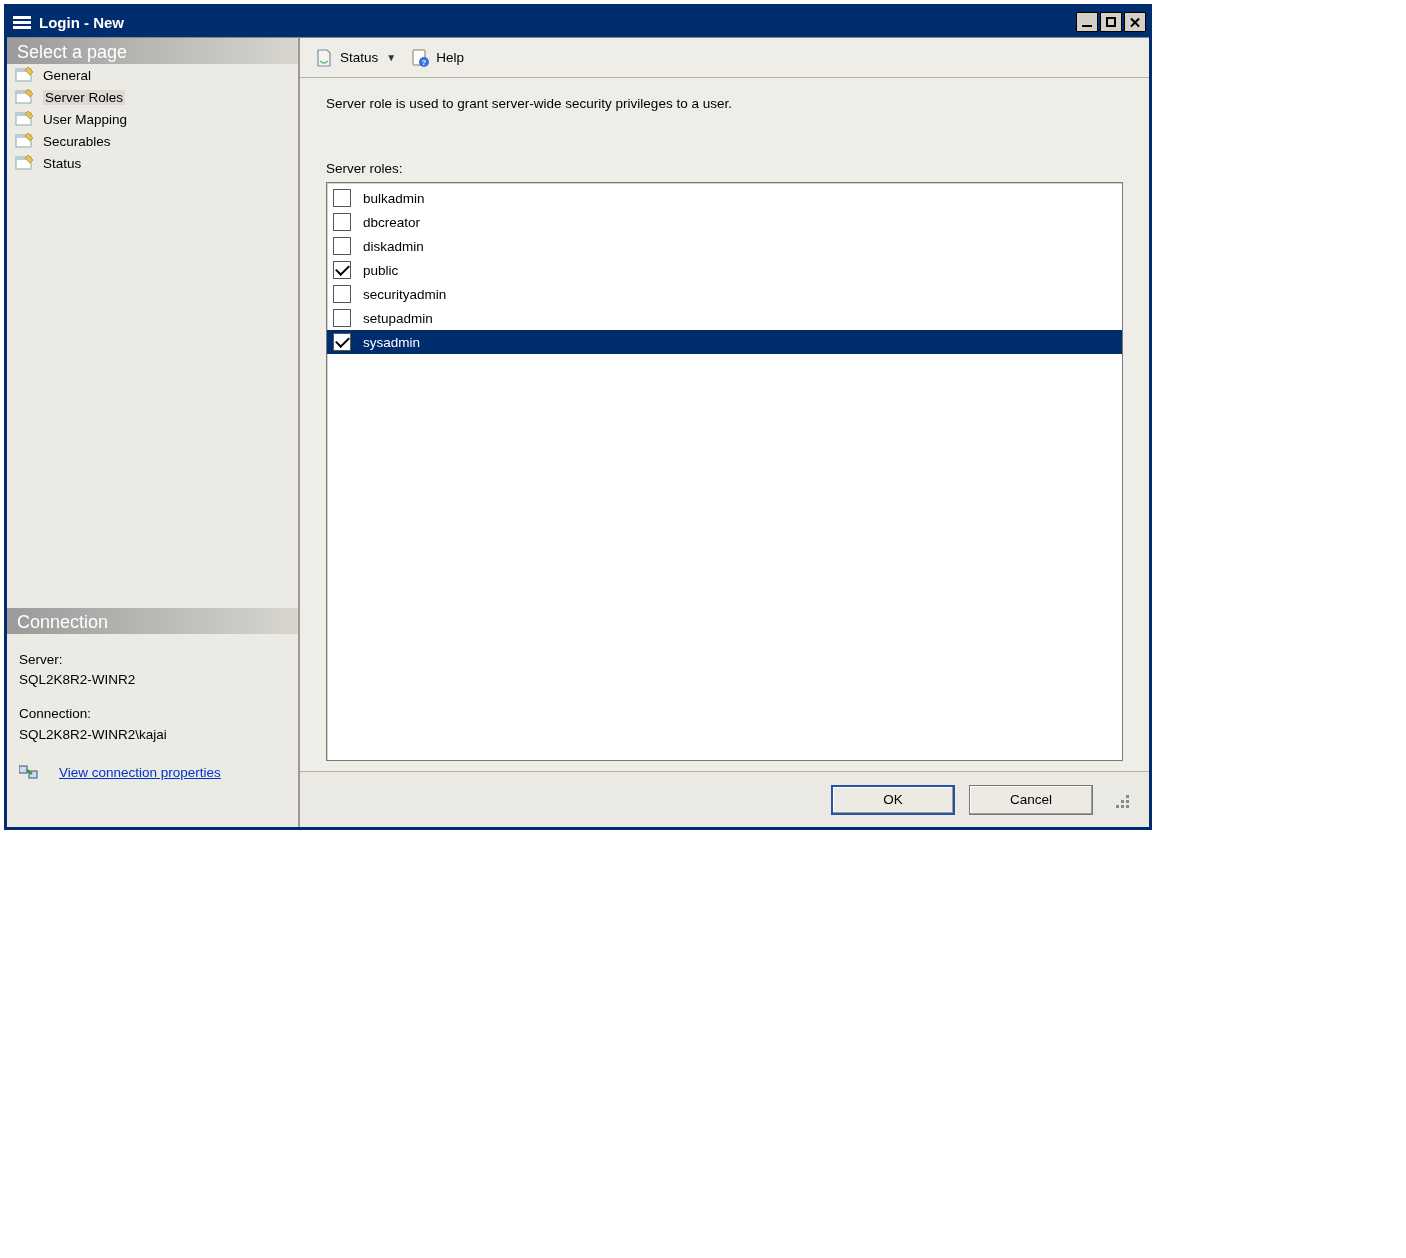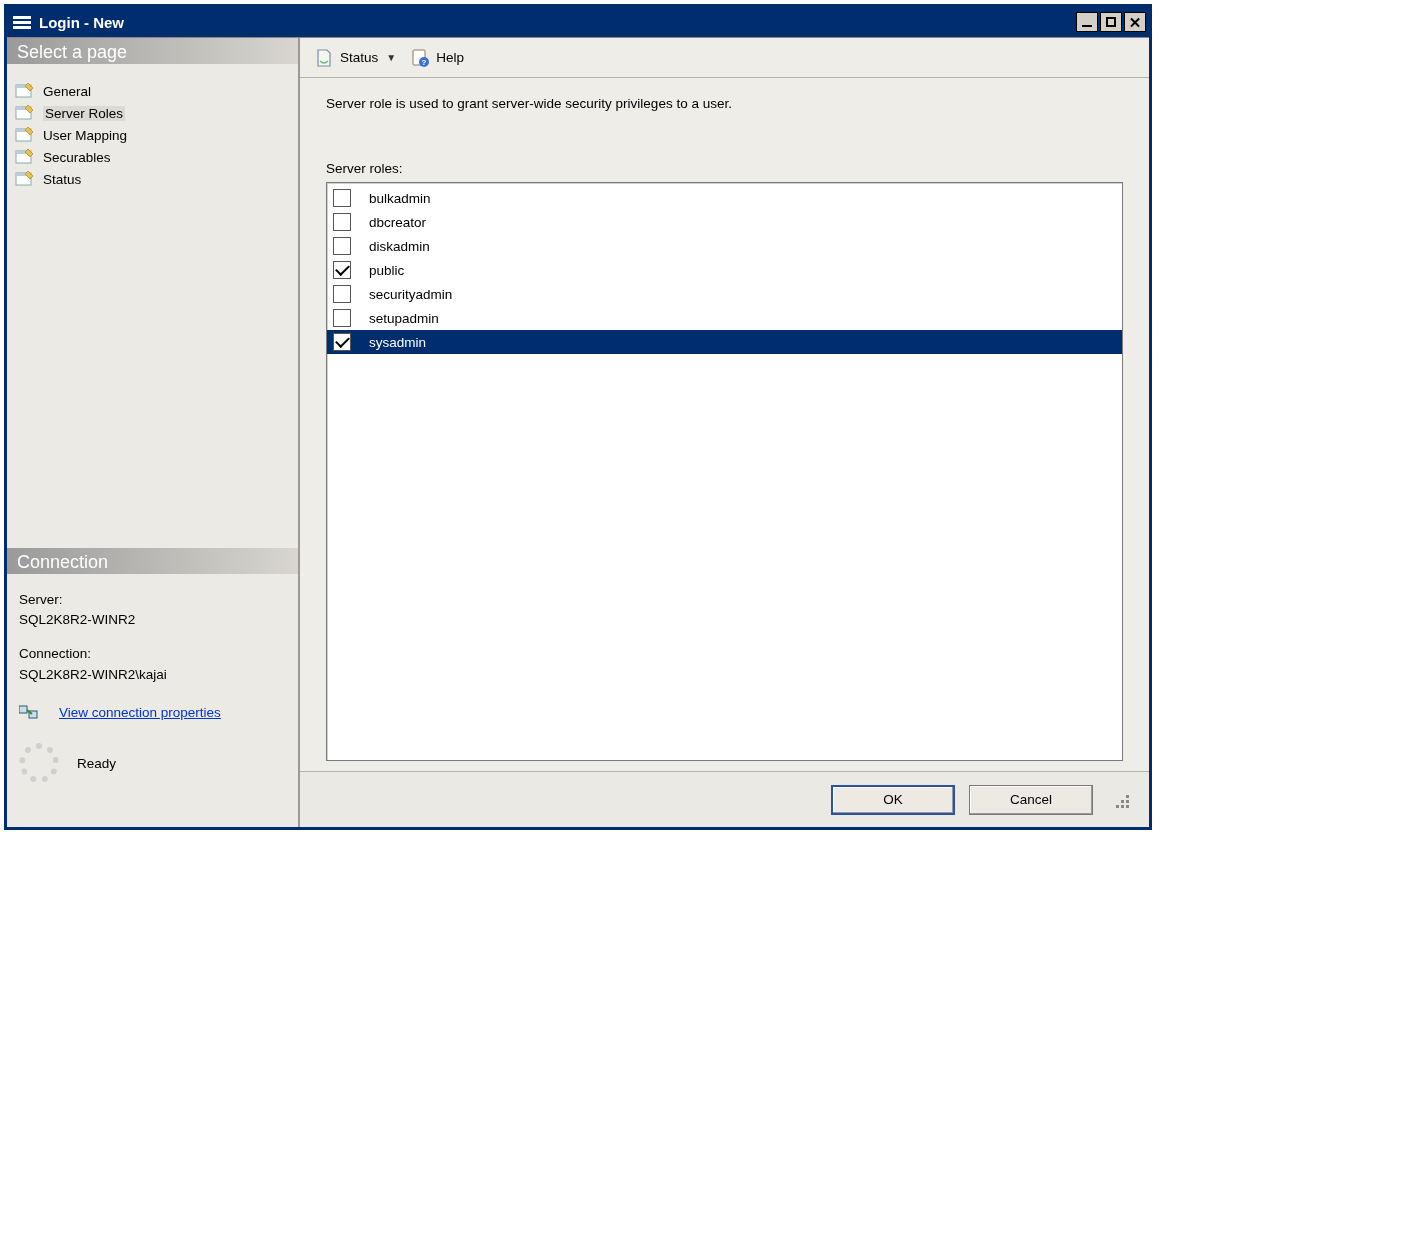--- a/index.html
+++ b/index.html
@@ -67,21 +67,21 @@
     flex-direction:column;
   }
   .section-head {
     height:26px;
     background:linear-gradient(to right,#9a9a9a,#d8d6cf);
     color:#fff;
     font-weight:normal;
     padding:4px 10px 16px 10px;
     font-size:18px;
   }
-  .page-list { padding:16px 6px; }
+  .page-list { padding:0 6px; }
   .page-item {
     display:flex;align-items:center;
     padding:2px 2px;
     gap:8px;
     cursor:default;
   }
   .page-item.selected span.label { background:#dcdad3; padding:0 2px; }
   .page-icon {
     width:20px;height:18px;
     display:inline-flex;align-items:center;justify-content:center;
@@ -131,21 +131,21 @@
     background:#fff;
     border:1px solid #7a7a7a;
     box-shadow:inset 1px 1px 0 #d0d0d0;
     overflow:auto;
     padding:3px 0;
   }
   .role-item {
     display:flex;align-items:center;
     height:24px;
     padding:0 6px;
-    gap:18px;
+    gap:12px;
   }
   .role-item.selected {
     background:#002d6e;
     color:#fff;
   }
   .chk {
     width:18px;height:18px;
     border:1.5px solid #555;
     background:#fff;
     display:inline-flex;align-items:center;justify-content:center;
@@ -278,24 +278,20 @@
             <svg viewBox="0 0 20 16">
                 <rect x="0" y="1" width="8" height="7" fill="#cde" stroke="#357" stroke-width="1"></rect>
                 <rect x="10" y="6" width="8" height="7" fill="#cde" stroke="#357" stroke-width="1"></rect>
                 <path d="M8 5 L13 9" stroke="#2a8f2a" stroke-width="2"></path>
               </svg>
           </span>
           <a href="#">View connection properties</a>
         </div>
       </div>
 
-      <div class="progress-body">
-        <div class="spinner"></div>
-        <div>Ready</div>
-      </div>
       <div style="height:34px"></div>
     </div>
 
     <div class="right">
       <div class="toolbar">
         <div class="tool-btn">
           <span class="tool-icon">
             <svg viewBox="0 0 20 20">
                 <path d="M4 2 h9 l3 3 v13 h-12 z" fill="#f5f5f0" stroke="#7a8fa6" stroke-width="1.2"></path>
                 <path d="M6 13 q4 4 8 0" fill="none" stroke="#6b8" stroke-width="1.5"></path>

